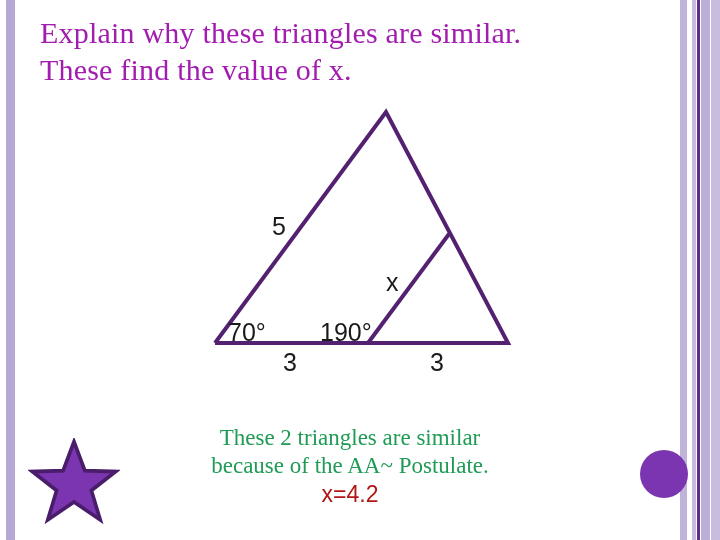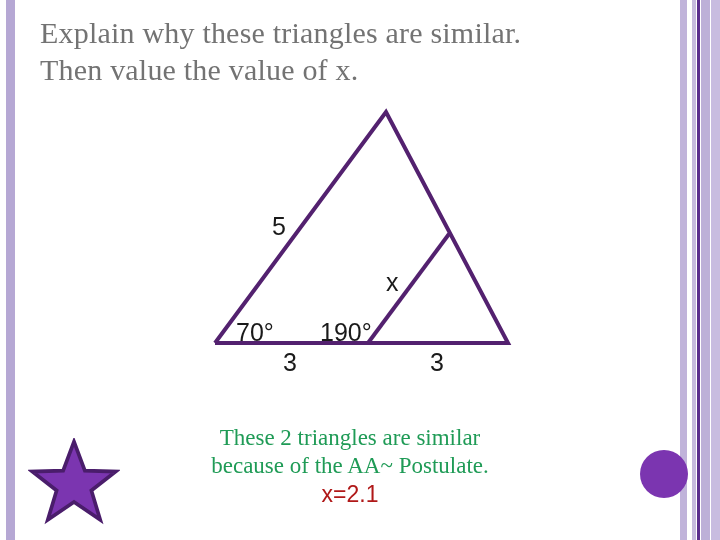--- a/index.html
+++ b/index.html
@@ -31,21 +31,21 @@
 
   
   .title {
     position: absolute;
     left: 40px;
     top: 14px;
     width: 610px;
     font-family: "Liberation Serif", "DejaVu Serif", serif;
     font-size: 30px;
     line-height: 37px;
-    color: #737373;
+    color: #a21caf;
     letter-spacing: 0.2px;
   }
   .title-line { display: block; white-space: nowrap; }
 
   
   .figure {
     position: absolute;
     left: 0;
     top: 0;
     width: 720px;
@@ -57,21 +57,21 @@
   .mlabel {
     position: absolute;
     font-family: "Liberation Sans", sans-serif;
     font-size: 25px;
     color: #1a1a1a;
     line-height: 1;
     white-space: nowrap;
   }
   .lbl-5    { left: 272px; top: 214px; }
   .lbl-x    { left: 386px; top: 270px; }
-  .lbl-70   { left: 236px; top: 320px; }
+  .lbl-70   { left: 228px; top: 320px; }
   .lbl-110  { left: 320px; top: 320px; }
   .lbl-3a   { left: 283px; top: 350px; }
   .lbl-3b   { left: 430px; top: 350px; }
 
   
   .answer {
     position: absolute;
     left: 110px;
     top: 424px;
     width: 480px;
@@ -106,41 +106,41 @@
 
   <div class="stripe stripe-left-a"></div>
   <div class="stripe stripe-right-a"></div>
   <div class="stripe stripe-right-b"></div>
   <div class="stripe stripe-right-c"></div>
   <div class="stripe stripe-right-d"></div>
   <div class="stripe stripe-right-e"></div>
 
   <div class="title">
     <span class="title-line">Explain why these triangles are similar.</span>
-    <span class="title-line">Then value the value of x.</span>
+    <span class="title-line">These find the value of x.</span>
   </div>
 
   <svg class="figure" width="720" height="540" viewBox="0 0 720 540" xmlns="http://www.w3.org/2000/svg">
 
     <polyline points="215,343 386,112 508,343 215,343" fill="none" stroke="#53216f" stroke-width="4" stroke-linejoin="miter" stroke-linecap="butt"></polyline>
 
     <line x1="368" y1="343" x2="449" y2="234" stroke="#53216f" stroke-width="4" stroke-linecap="butt"></line>
   </svg>
 
   <span class="mlabel lbl-5">5</span>
   <span class="mlabel lbl-x">x</span>
   <span class="mlabel lbl-70">70°</span>
   <span class="mlabel lbl-110">190°</span>
   <span class="mlabel lbl-3a">3</span>
   <span class="mlabel lbl-3b">3</span>
 
   <div class="answer">
     <span class="answer-line">These 2 triangles are similar</span>
     <span class="answer-line">because of the AA~ Postulate.</span>
-    <span class="answer-x">x=2.1</span>
+    <span class="answer-x">x=4.2</span>
   </div>
 
   <div class="deco star-wrap">
     <svg width="92" height="92" viewBox="0 0 100 100" xmlns="http://www.w3.org/2000/svg">
       <polygon points="50,4 61.8,35.5 95.1,36.5 68.9,57.0 78.5,89.0 50,69.5 21.5,89.0 31.1,57.0 4.9,36.5 38.2,35.5" fill="#7b35b0" stroke="#4a1d6b" stroke-width="4" stroke-linejoin="miter"></polygon>
     </svg>
   </div>
 
   <div class="deco circle-wrap">
     <div class="circle-shape"></div>

